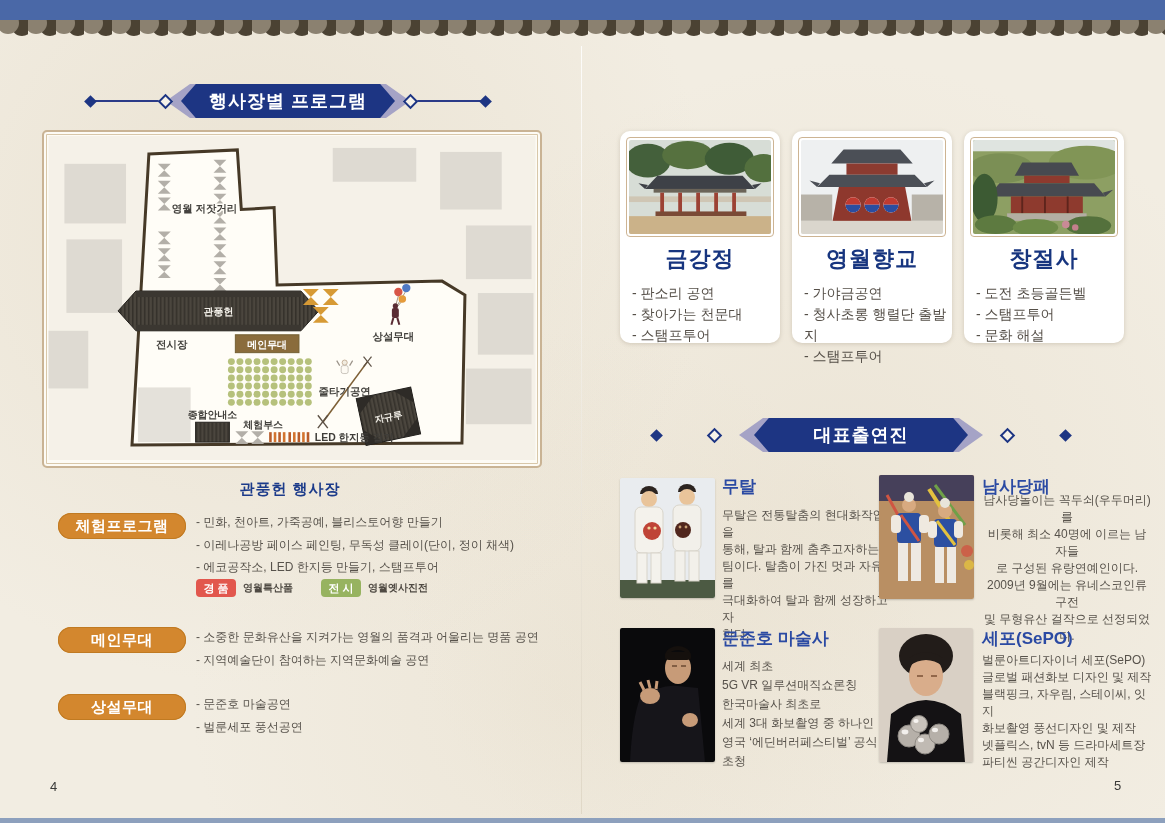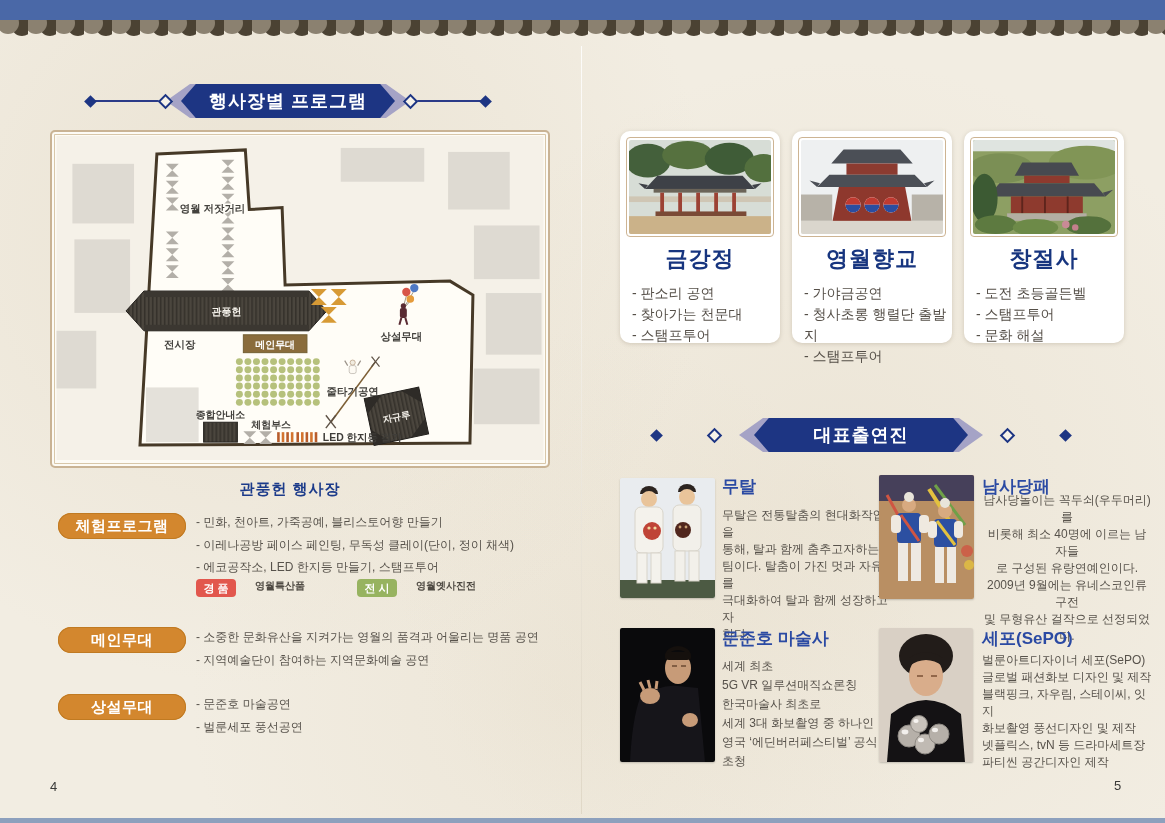--- a/index.html
+++ b/index.html
@@ -26,31 +26,31 @@
   .b-open{width:7px;height:7px;background:#f6f2e8;border:2px solid #1d3583;transform:rotate(45deg);flex:0 0 auto;z-index:2;}
   .b-hex-outer{flex:0 0 auto;width:244px;height:34px;background:#a5a3c6;margin:0 -5px;
     clip-path:polygon(24px 0,calc(100% - 24px) 0,100% 50%,calc(100% - 24px) 100%,24px 100%,0 50%);
     display:flex;align-items:center;justify-content:center;}
   .b-hex{width:214px;height:46px;background:#1d3583;color:#fff;
     clip-path:polygon(20px 0,calc(100% - 20px) 0,100% 50%,calc(100% - 20px) 100%,20px 100%,0 50%);
     display:flex;align-items:center;justify-content:center;
     font-size:18px;font-weight:bold;letter-spacing:1px;}
   
   .map-card{left:42px;top:130px;width:496px;height:334px;background:#fdfbf5;
-    border:2px solid #c9b394;border-radius:5px;box-shadow:inset 0 0 0 2px #fdfbf5, inset 0 0 0 3px #d8c7a9;margin-left:8px;}
+    border:2px solid #c9b394;border-radius:5px;box-shadow:inset 0 0 0 2px #fdfbf5, inset 0 0 0 3px #d8c7a9;}
   .map-card svg{position:absolute;left:4px;top:4px;}
   
   .venue-title{left:42px;top:480px;width:496px;text-align:center;
     font-size:15px;font-weight:bold;color:#1c3b8a;letter-spacing:1px;}
   .sec-badge{width:128px;height:26px;background:#d3872e;border-radius:16px;
     color:#fff;font-weight:bold;font-size:15px;display:flex;align-items:center;justify-content:center;
     letter-spacing:.5px;box-shadow:inset 0 0 0 1px #c07a22;}
   .bullets{font-size:12px;line-height:22.5px;color:#57524b;}
   .bullets div{white-space:nowrap;}
-  .prize-row{display:flex;align-items:flex-start;height:18px;gap:12px;}
+  .prize-row{display:flex;align-items:center;height:18px;}
   .mini-pill{width:40px;height:18px;border-radius:4px;color:#fff;font-size:11px;font-weight:bold;
     display:flex;align-items:center;justify-content:center;letter-spacing:3px;padding-left:3px;box-sizing:border-box;}
   .mini-pill.red{background:#e2574d;}
   .mini-pill.green{background:#97b360;}
   .mini-val{font-size:10px;font-weight:bold;color:#4f4a43;margin-left:7px;}
   .page-num{font-size:13px;color:#3a3a38;}
   
   .venue-card{top:131px;width:160px;height:212px;background:#fff;border-radius:10px;
     box-shadow:0 1px 4px rgba(120,105,80,.25);}
   .photo-frame{margin:6px 6px 0;height:100px;border:1px solid #cdb493;border-radius:4px;

